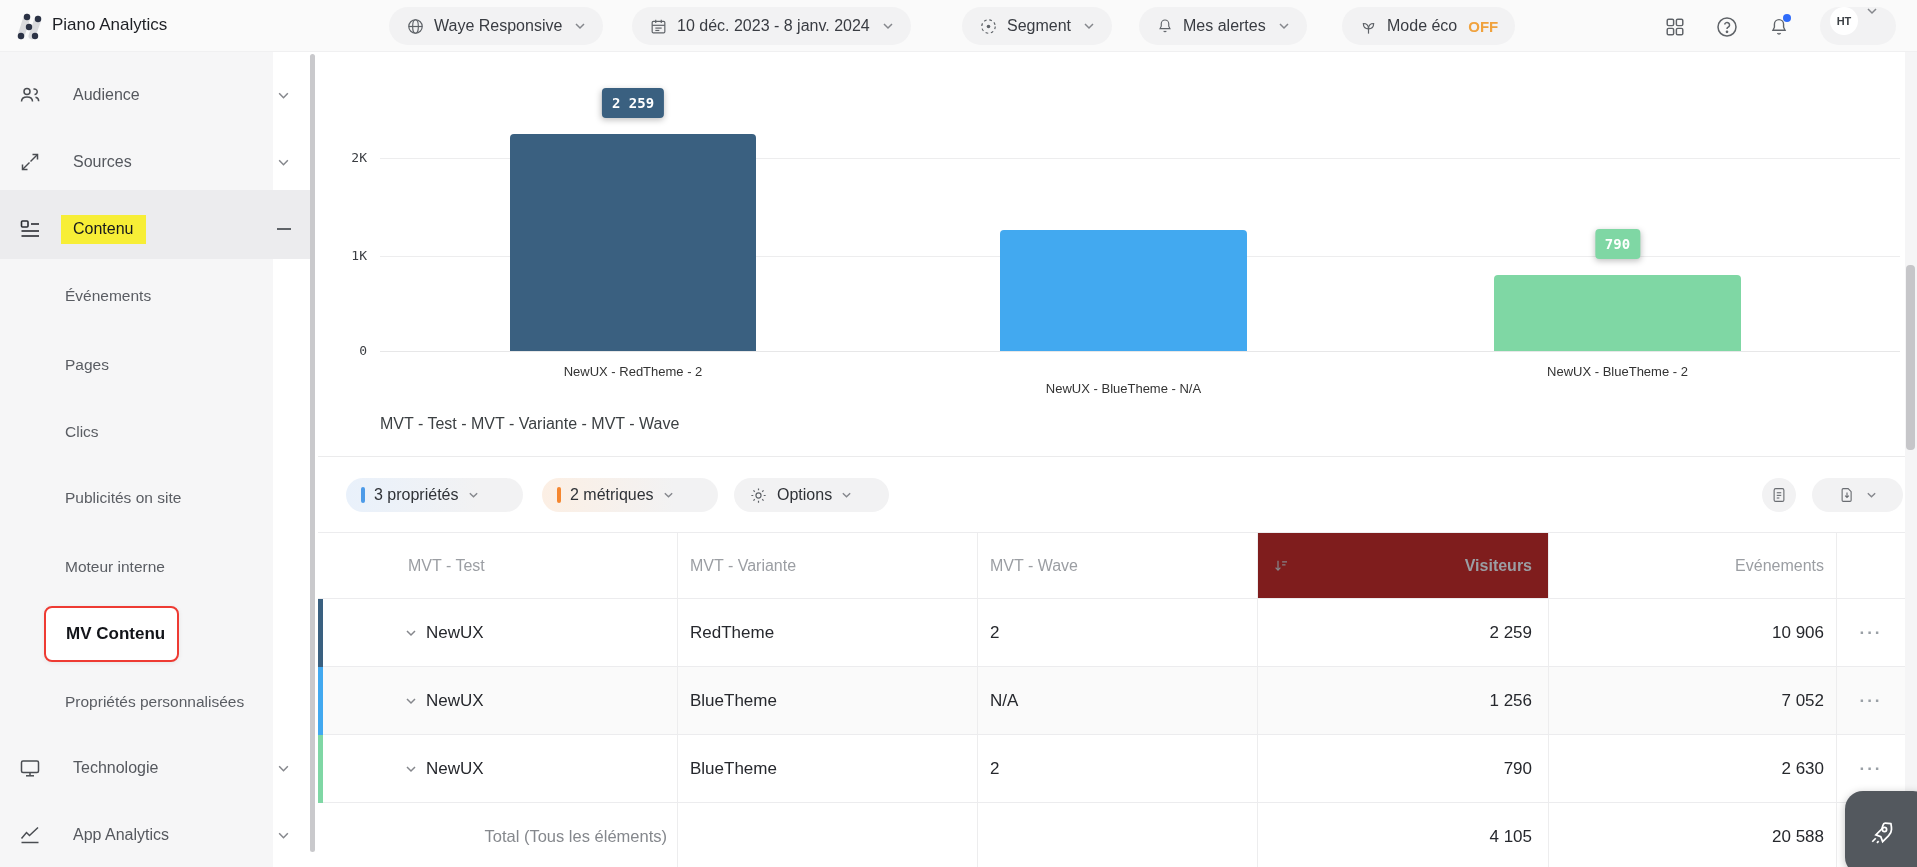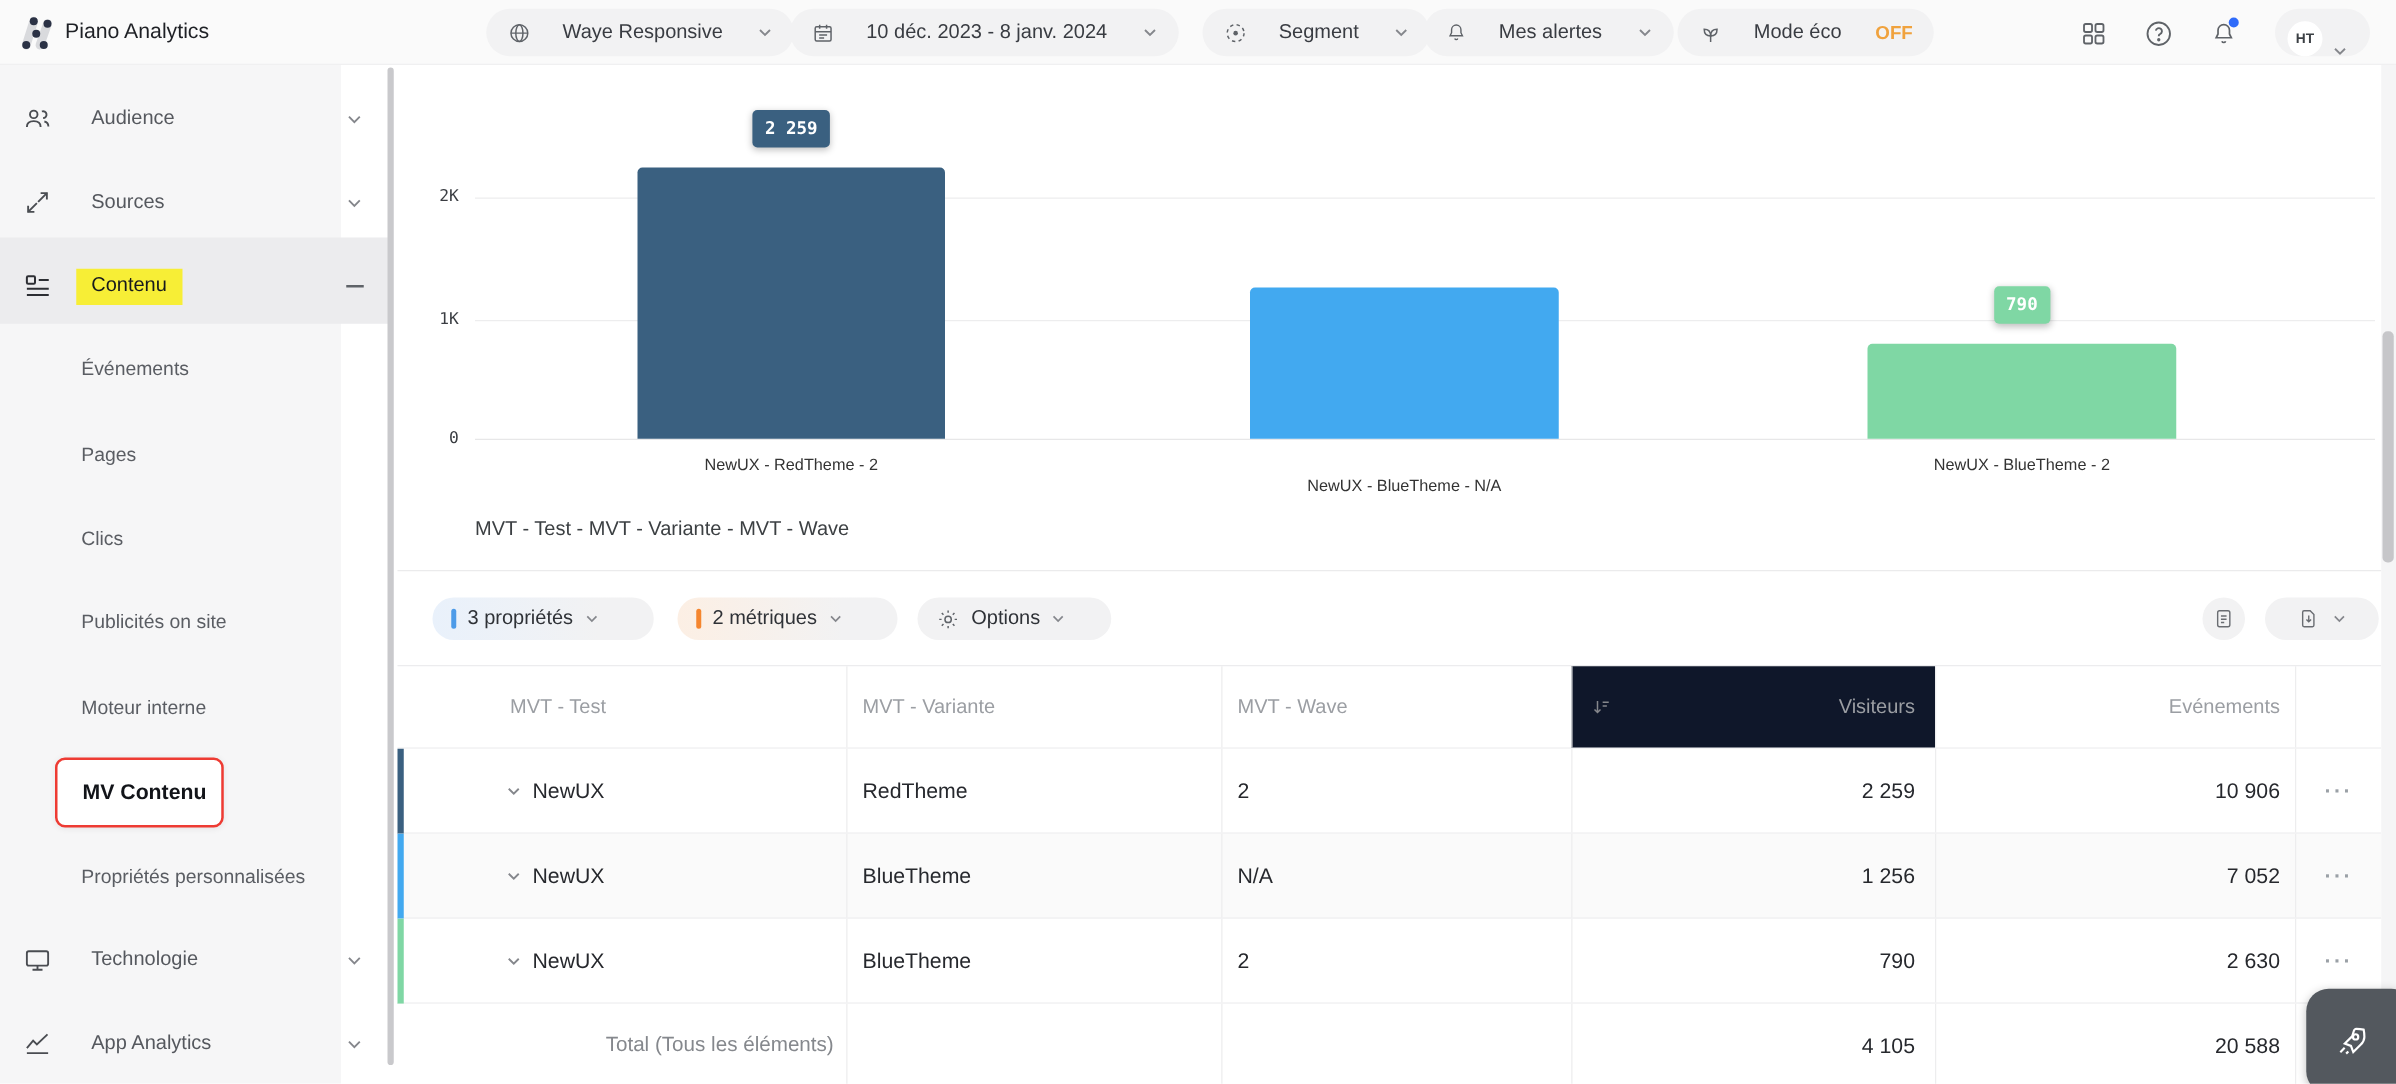--- a/index.html
+++ b/index.html
@@ -9,26 +9,26 @@
   }
   svg { display: block; }
   .mono { font-family: "DejaVu Sans Mono", monospace; }
 
   
   .hdr { position: absolute; left: 0; top: 0; width: 1917px; height: 52px;
          background: #fafafa; border-bottom: 1px solid #f0f0f1; z-index: 6; }
   .logo { position: absolute; left: 12px; top: 9px; }
   .app-name { position: absolute; left: 52px; top: 15px; font-size: 17px; font-weight: 500; color: #1e2025; }
   .pill { position: absolute; top: 7px; height: 38px; border-radius: 19px; background: #f2f2f3;
-          display: flex; align-items: center; gap: 25px; padding: 0 17px; font-size: 16px; color: #393c42; cursor: pointer; }
+          display: flex; align-items: center; gap: 9px; padding: 0 17px; font-size: 16px; color: #393c42; cursor: pointer; }
   .pill .chev { margin-left: 3px; }
   .off { font-weight: 700; font-size: 15px; color: var(--off-orange); margin-left: 2px; }
   .hdr-btn { position: absolute; top: 14px; width: 26px; height: 26px; display: flex; align-items: center; justify-content: center; cursor: pointer; }
   .avatar-pill { position: absolute; left: 1820px; top: 7px; width: 76px; height: 38px; background: #f2f2f3;
-                 border-radius: 19px; display: flex; align-items: flex-end; gap: 8px; padding: 0 10px; cursor: pointer; }
+                 border-radius: 19px; display: flex; align-items: flex-start; gap: 8px; padding: 0 10px; cursor: pointer; }
   .avatar-circle { width: 28px; height: 28px; border-radius: 50%; background: #fff; display: flex; align-items: center;
                    justify-content: center; font-size: 11px; font-weight: 700; color: #3c4045; }
   .notif-dot { position: absolute; right: -1px; top: -2px; width: 8px; height: 8px; border-radius: 50%; background: var(--badge-blue); }
 
   
   .sb { position: absolute; left: 0; top: 44px; width: 316px; bottom: 0;
         background: linear-gradient(90deg, #f6f6f7 273px, #ffffff 273px); z-index: 4; }
   .sb-active-band { position: absolute; left: 0; top: 146px; width: 312px; height: 69px; background: #ececee; }
   .sb-item { position: absolute; left: 0; width: 312px; height: 24px; display: flex; align-items: center; cursor: pointer; }
   .sb-ico { position: absolute; left: 18px; top: 0; }
@@ -71,21 +71,21 @@
   .trow.alt { background: #fafafa; }
   .thead { height: 67px; border-top: 1px solid #ececee; color: #9b9ea3; font-size: 16px; }
   .c1 { width: 359px; } .c2 { width: 300px; } .c3 { width: 280px; } .c4 { width: 291px; } .c5 { width: 288px; } .c6 { width: 69px; }
   .cell { display: flex; align-items: center; height: 100%; }
   .c2, .c3, .c4, .c5, .c6 { border-left: 1px solid #ededee; }
   .thead .c1 { padding-left: 90px; }
   .c2, .c3 { padding-left: 12px; }
   .c4 { justify-content: flex-end; padding-right: 16px; position: relative; }
   .c5 { justify-content: flex-end; padding-right: 12px; }
   .c6 { justify-content: center; }
-  .thead .c4 { background: #0f172a; }
+  .thead .c4 { background: #7f1d1d; font-weight: bold; }
   .sort-ico { position: absolute; left: 14px; top: 24px; }
   .row-accent { position: absolute; left: 0; top: 0; bottom: -1px; width: 5px; }
   .body-row { font-size: 17px; color: #26282d; }
   .body-row .c1 { padding-left: 87px; gap: 9px; }
   .num { font-size: 17px; color: #26282d; }
   .dots-btn { color: #9aa0a6; font-size: 17px; letter-spacing: 2px; font-weight: 700; cursor: pointer; }
   .total-row .c1 { justify-content: flex-end; padding-right: 10px; color: #85888d; font-size: 16.5px; }
 
   
   .main-scroll-track { position: absolute; left: 1905px; top: 52px; bottom: 0; width: 12px; background: #f5f5f6; z-index: 5; }

